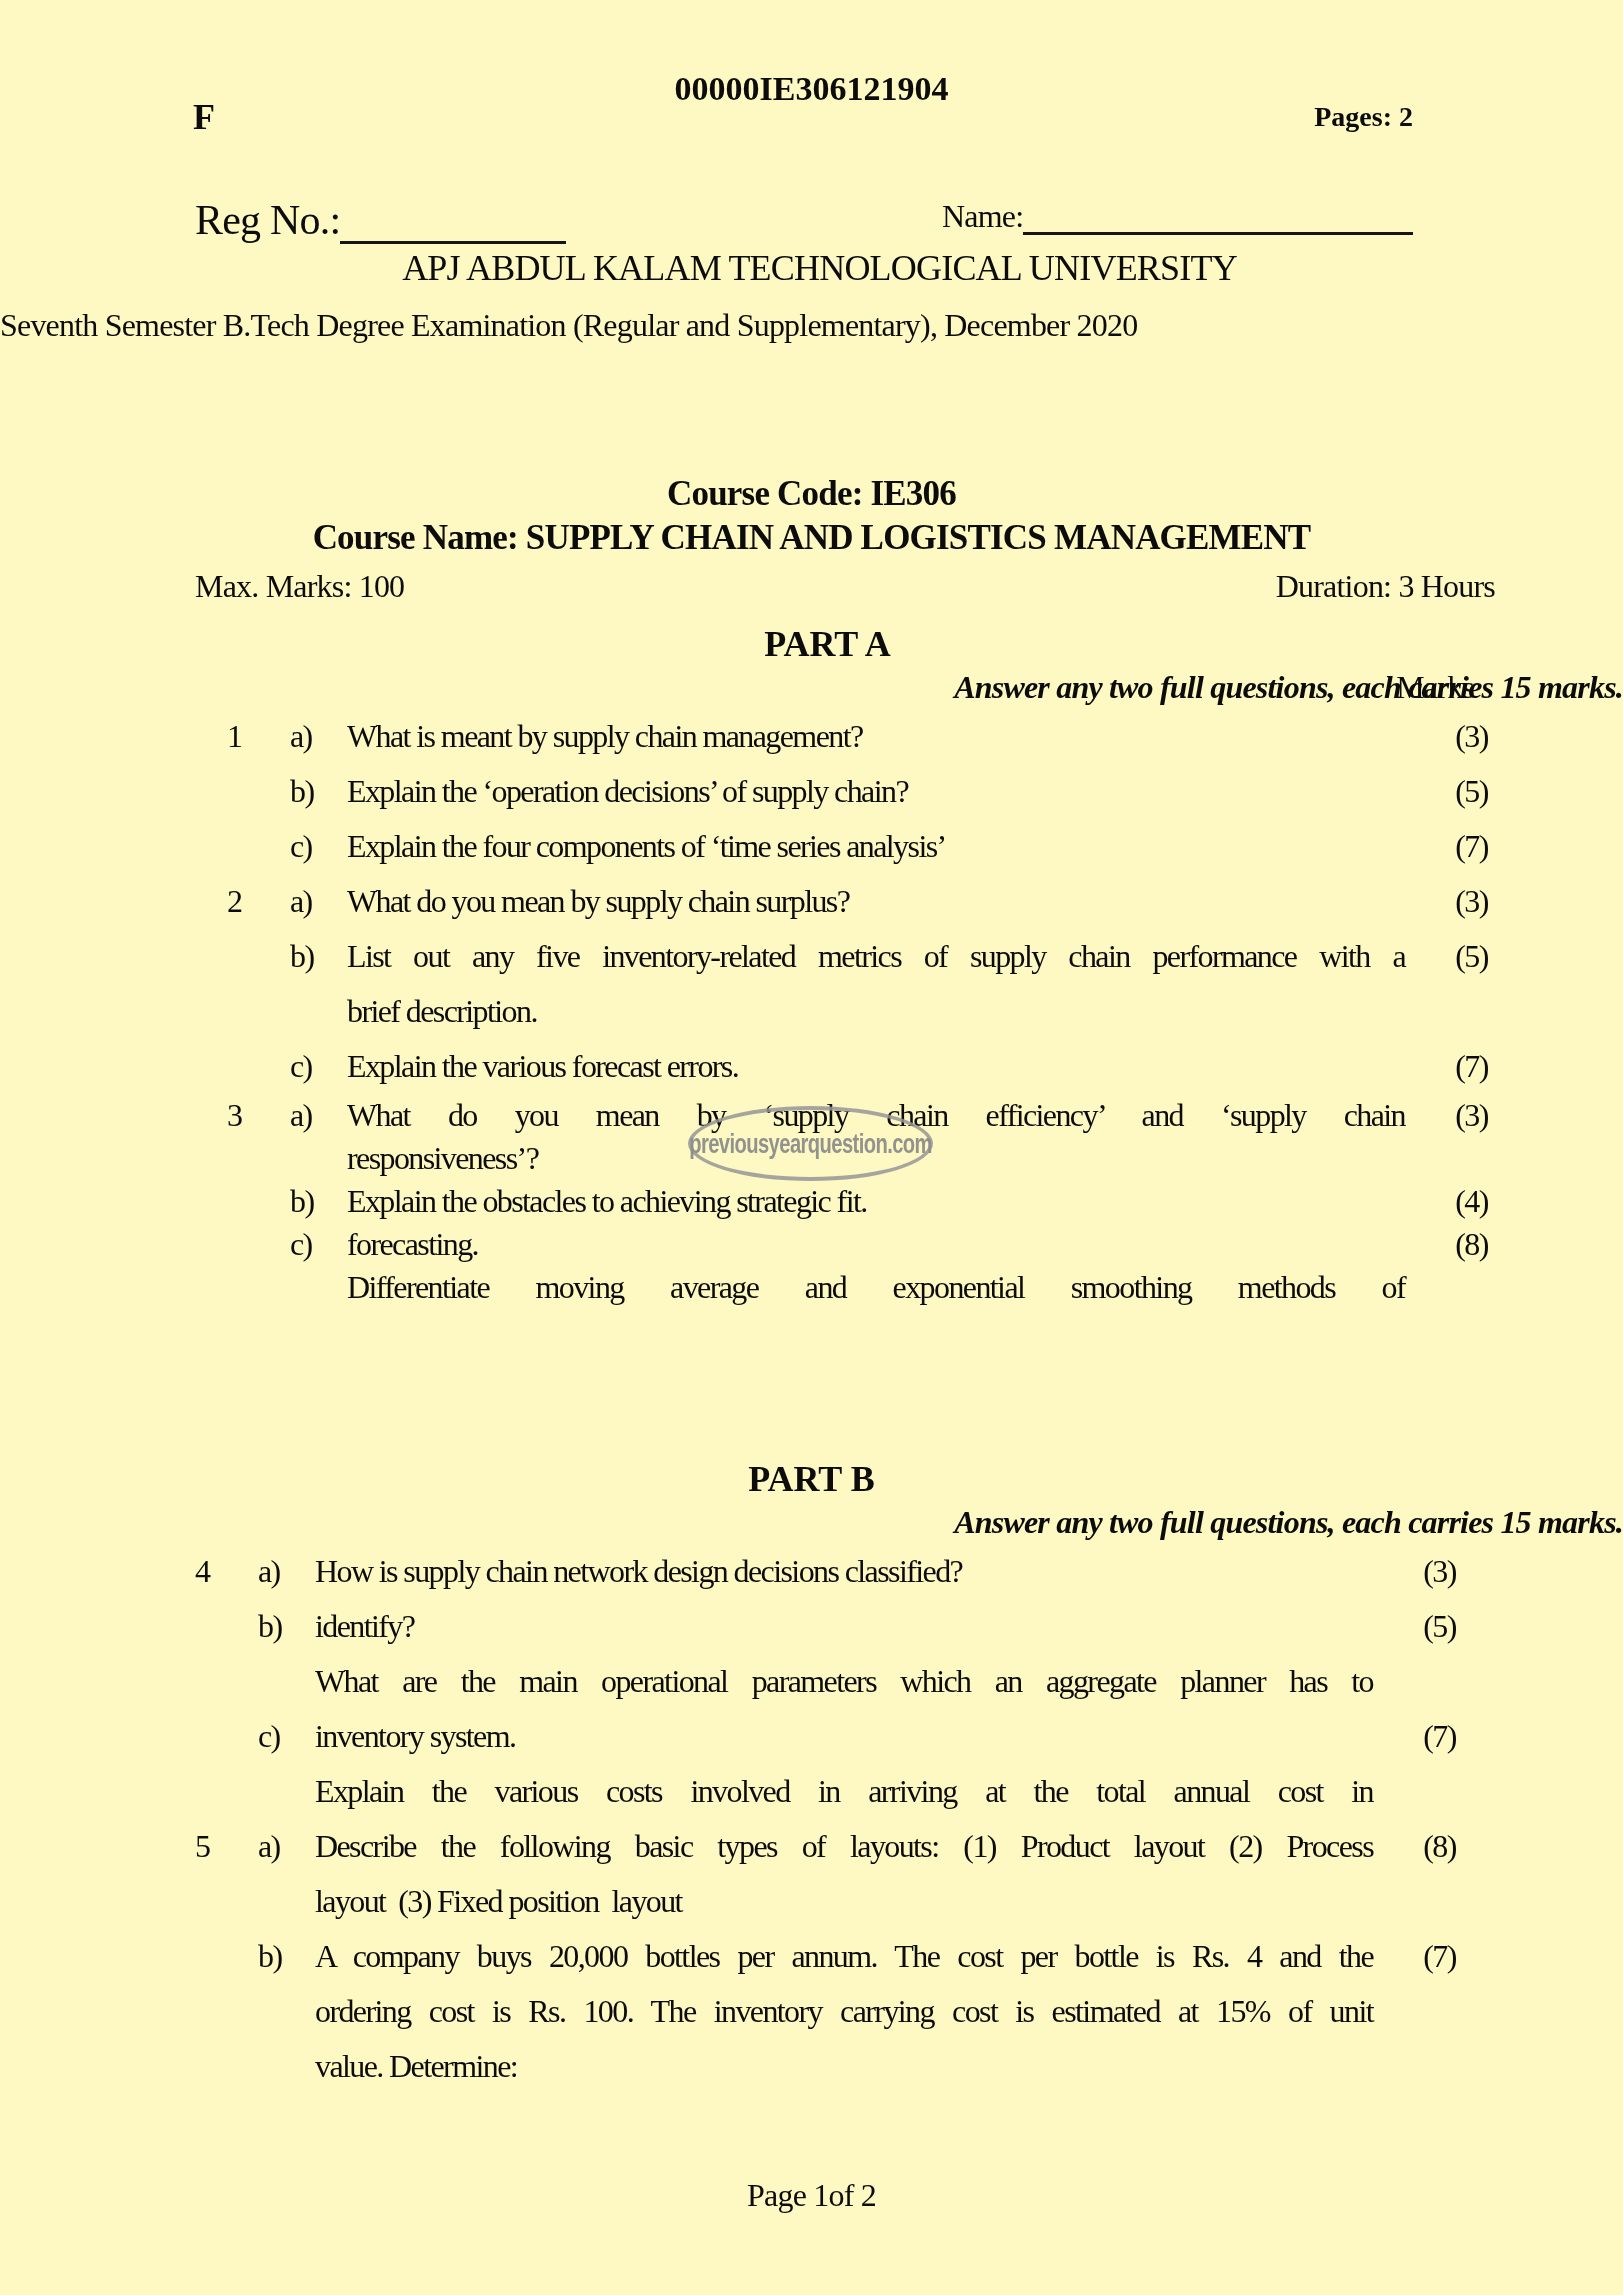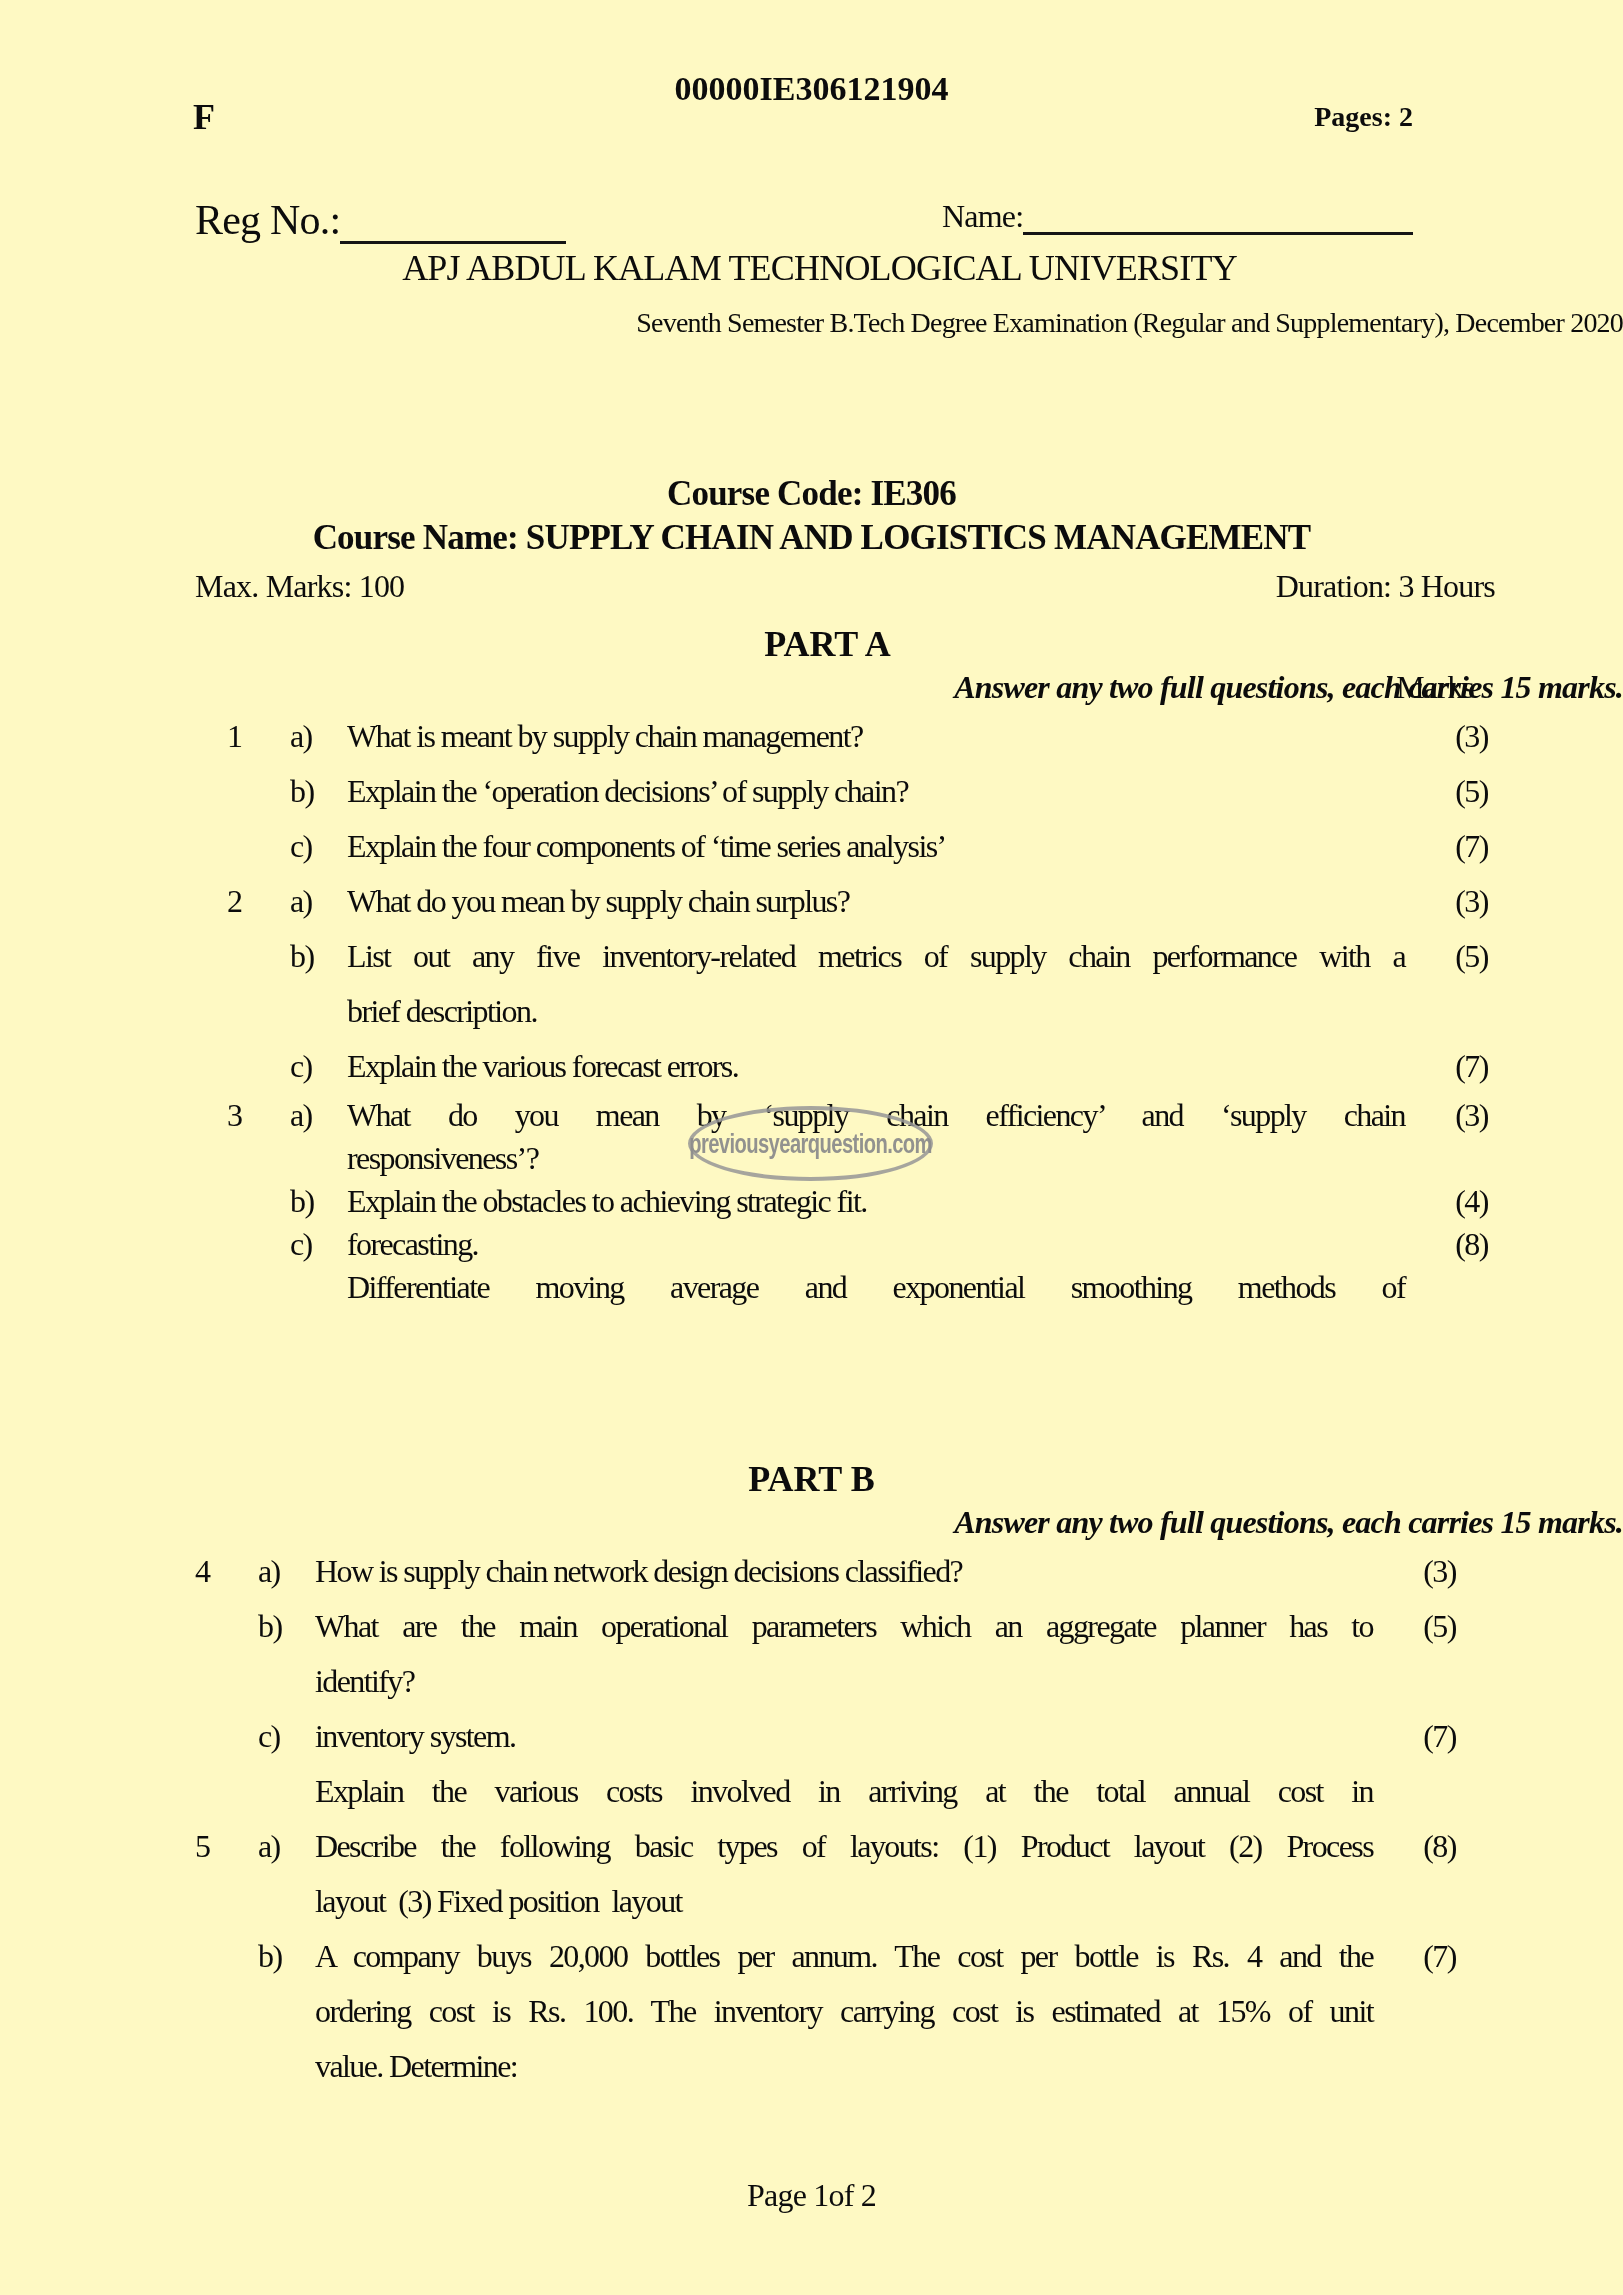--- a/index.html
+++ b/index.html
@@ -11,22 +11,22 @@
     font-weight:bold;font-size:34px;letter-spacing:0px;}
   .f-mark{position:absolute;top:96px;left:193px;font-weight:bold;font-size:36px;}
   .pages{position:absolute;top:101px;right:210px;font-weight:bold;font-size:28px;font-family:Liberation Serif, serif;}
   .reg-group{position:absolute;top:196px;left:195px;font-size:42px;letter-spacing:-0.8px;}
   .name-group{position:absolute;top:196px;left:942px;font-size:32px;letter-spacing:-0.8px;}
   .ul{display:inline-block;border-bottom:3.2px solid #151515;height:36px;vertical-align:bottom;}
   .ul-reg{width:226px;}
   .ul-name{width:390px;}
   .university{position:absolute;top:247px;left:16px;right:0;text-align:center;
     font-weight:normal;font-size:36px;letter-spacing:-0.8px;}
-  .examline{position:absolute;top:307px;left:0;right:0;text-align:right;
-    font-size:28px;letter-spacing:-0.8px;}
+  .examline{position:absolute;top:307px;left:0;right:0;text-align:left;
+    font-size:32px;letter-spacing:-0.8px;}
   .coursecode{position:absolute;top:474px;left:0;right:0;text-align:center;
     font-weight:bold;font-size:35px;letter-spacing:-0.8px;}
   .coursename{position:absolute;top:518px;left:0;right:0;text-align:center;
     font-weight:bold;font-size:35px;letter-spacing:-0.8px;}
   .mmrow{position:absolute;top:568px;left:195px;right:128px;display:flex;
     justify-content:space-between;font-size:32px;letter-spacing:-0.8px;}
   .part{position:absolute;left:0;right:0;}
   .part-title{text-align:center;font-weight:bold;font-size:36px;line-height:44px;letter-spacing:0;}
   .part-instr{position:relative;text-align:right;font-weight:bold;font-style:italic;
     font-size:32px;line-height:43px;letter-spacing:-0.8px;}
@@ -167,22 +167,22 @@
           <div class="cell-letter">a)</div>
           <div class="cell-text">
             <div class="line">How is supply chain network design decisions classified?</div>
           </div>
           <div class="cell-marks">(3)</div>
         </div>
         <div class="item">
           <div class="cell-num"></div>
           <div class="cell-letter">b)</div>
           <div class="cell-text">
+            <div class="line">identify?</div>
             <div class="line j">What are the main operational parameters which an aggregate planner has to</div>
-            <div class="line">identify?</div>
           </div>
           <div class="cell-marks">(5)</div>
         </div>
         <div class="item">
           <div class="cell-num"></div>
           <div class="cell-letter">c)</div>
           <div class="cell-text">
             <div class="line">inventory system.</div>
             <div class="line j">Explain the various costs involved in arriving at the total annual cost in</div>
           </div>

